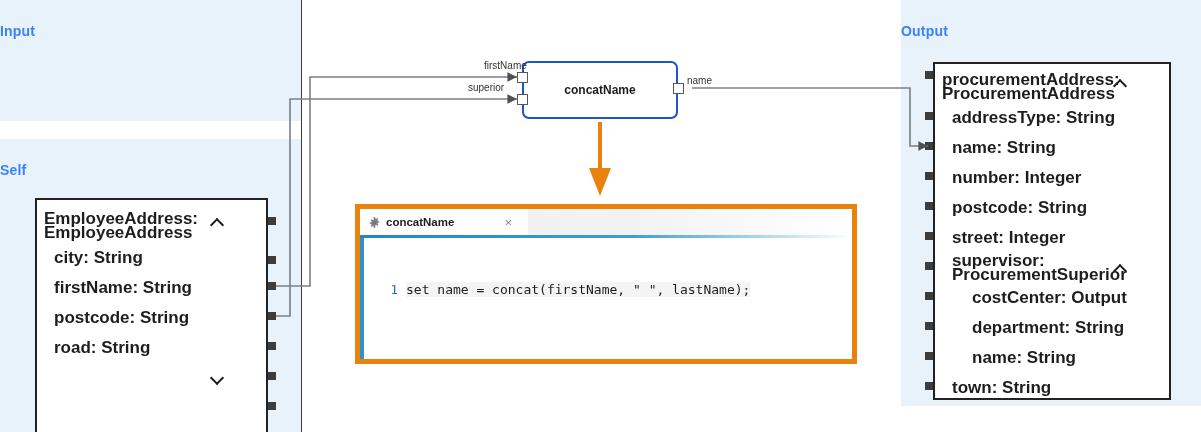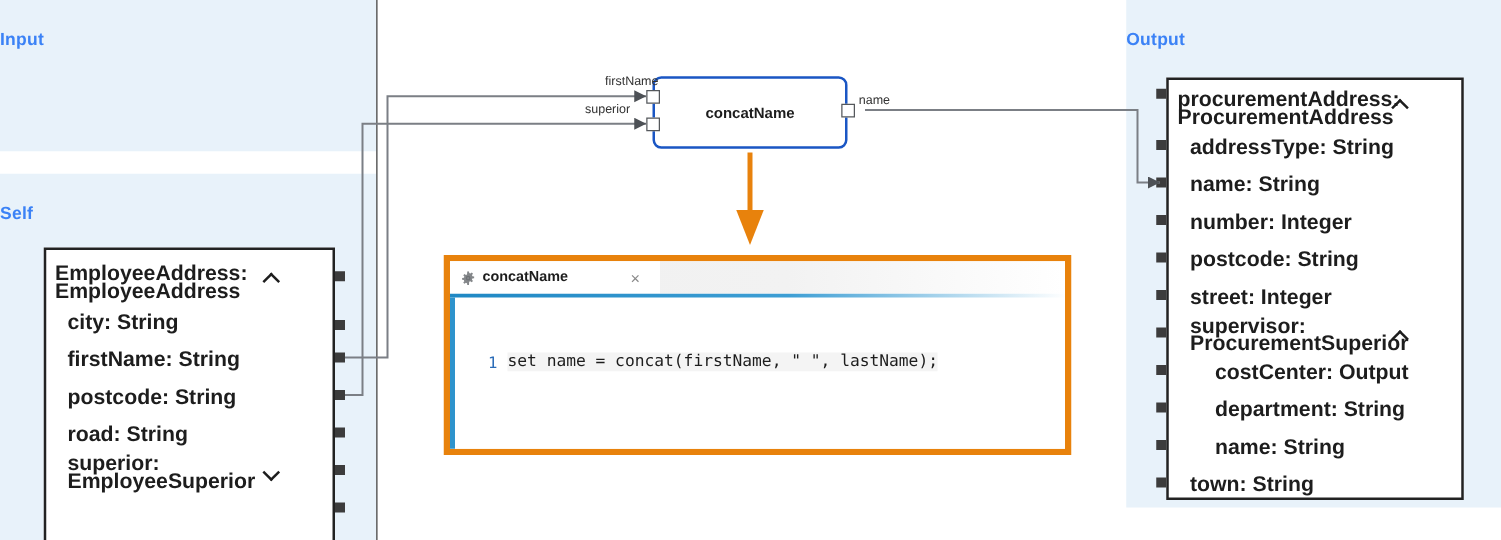--- a/index.html
+++ b/index.html
@@ -250,22 +250,20 @@
 
 <div class="obj-box" id="box-self">
   <div class="field lvl0" style="top:12px;">EmployeeAddress:
 EmployeeAddress</div>
   <div class="chev up" style="left:173px; top:16px;"></div>
 
   <div class="field lvl1" style="top:51px;">city: String</div>
   <div class="field lvl1" style="top:81px;">firstName: String</div>
   <div class="field lvl1" style="top:111px;">postcode: String</div>
   <div class="field lvl1" style="top:141px;">road: String</div>
-  <div class="field lvl1" style="top:164px;">superior:
-EmployeeSuperior</div>
   <div class="chev down" style="left:173px; top:172px;"></div>
   <div class="field lvl1" style="top:200px;margin-top:42px;">zipcode: Integer</div>
 </div>
 
 <div class="port" style="left:268px; top:217px;"></div>
 <div class="port" style="left:268px; top:256px;"></div>
 <div class="port" style="left:268px; top:282px;"></div>
 <div class="port" style="left:268px; top:312px;"></div>
 <div class="port" style="left:268px; top:342px;"></div>
 <div class="port" style="left:268px; top:372px;"></div>

